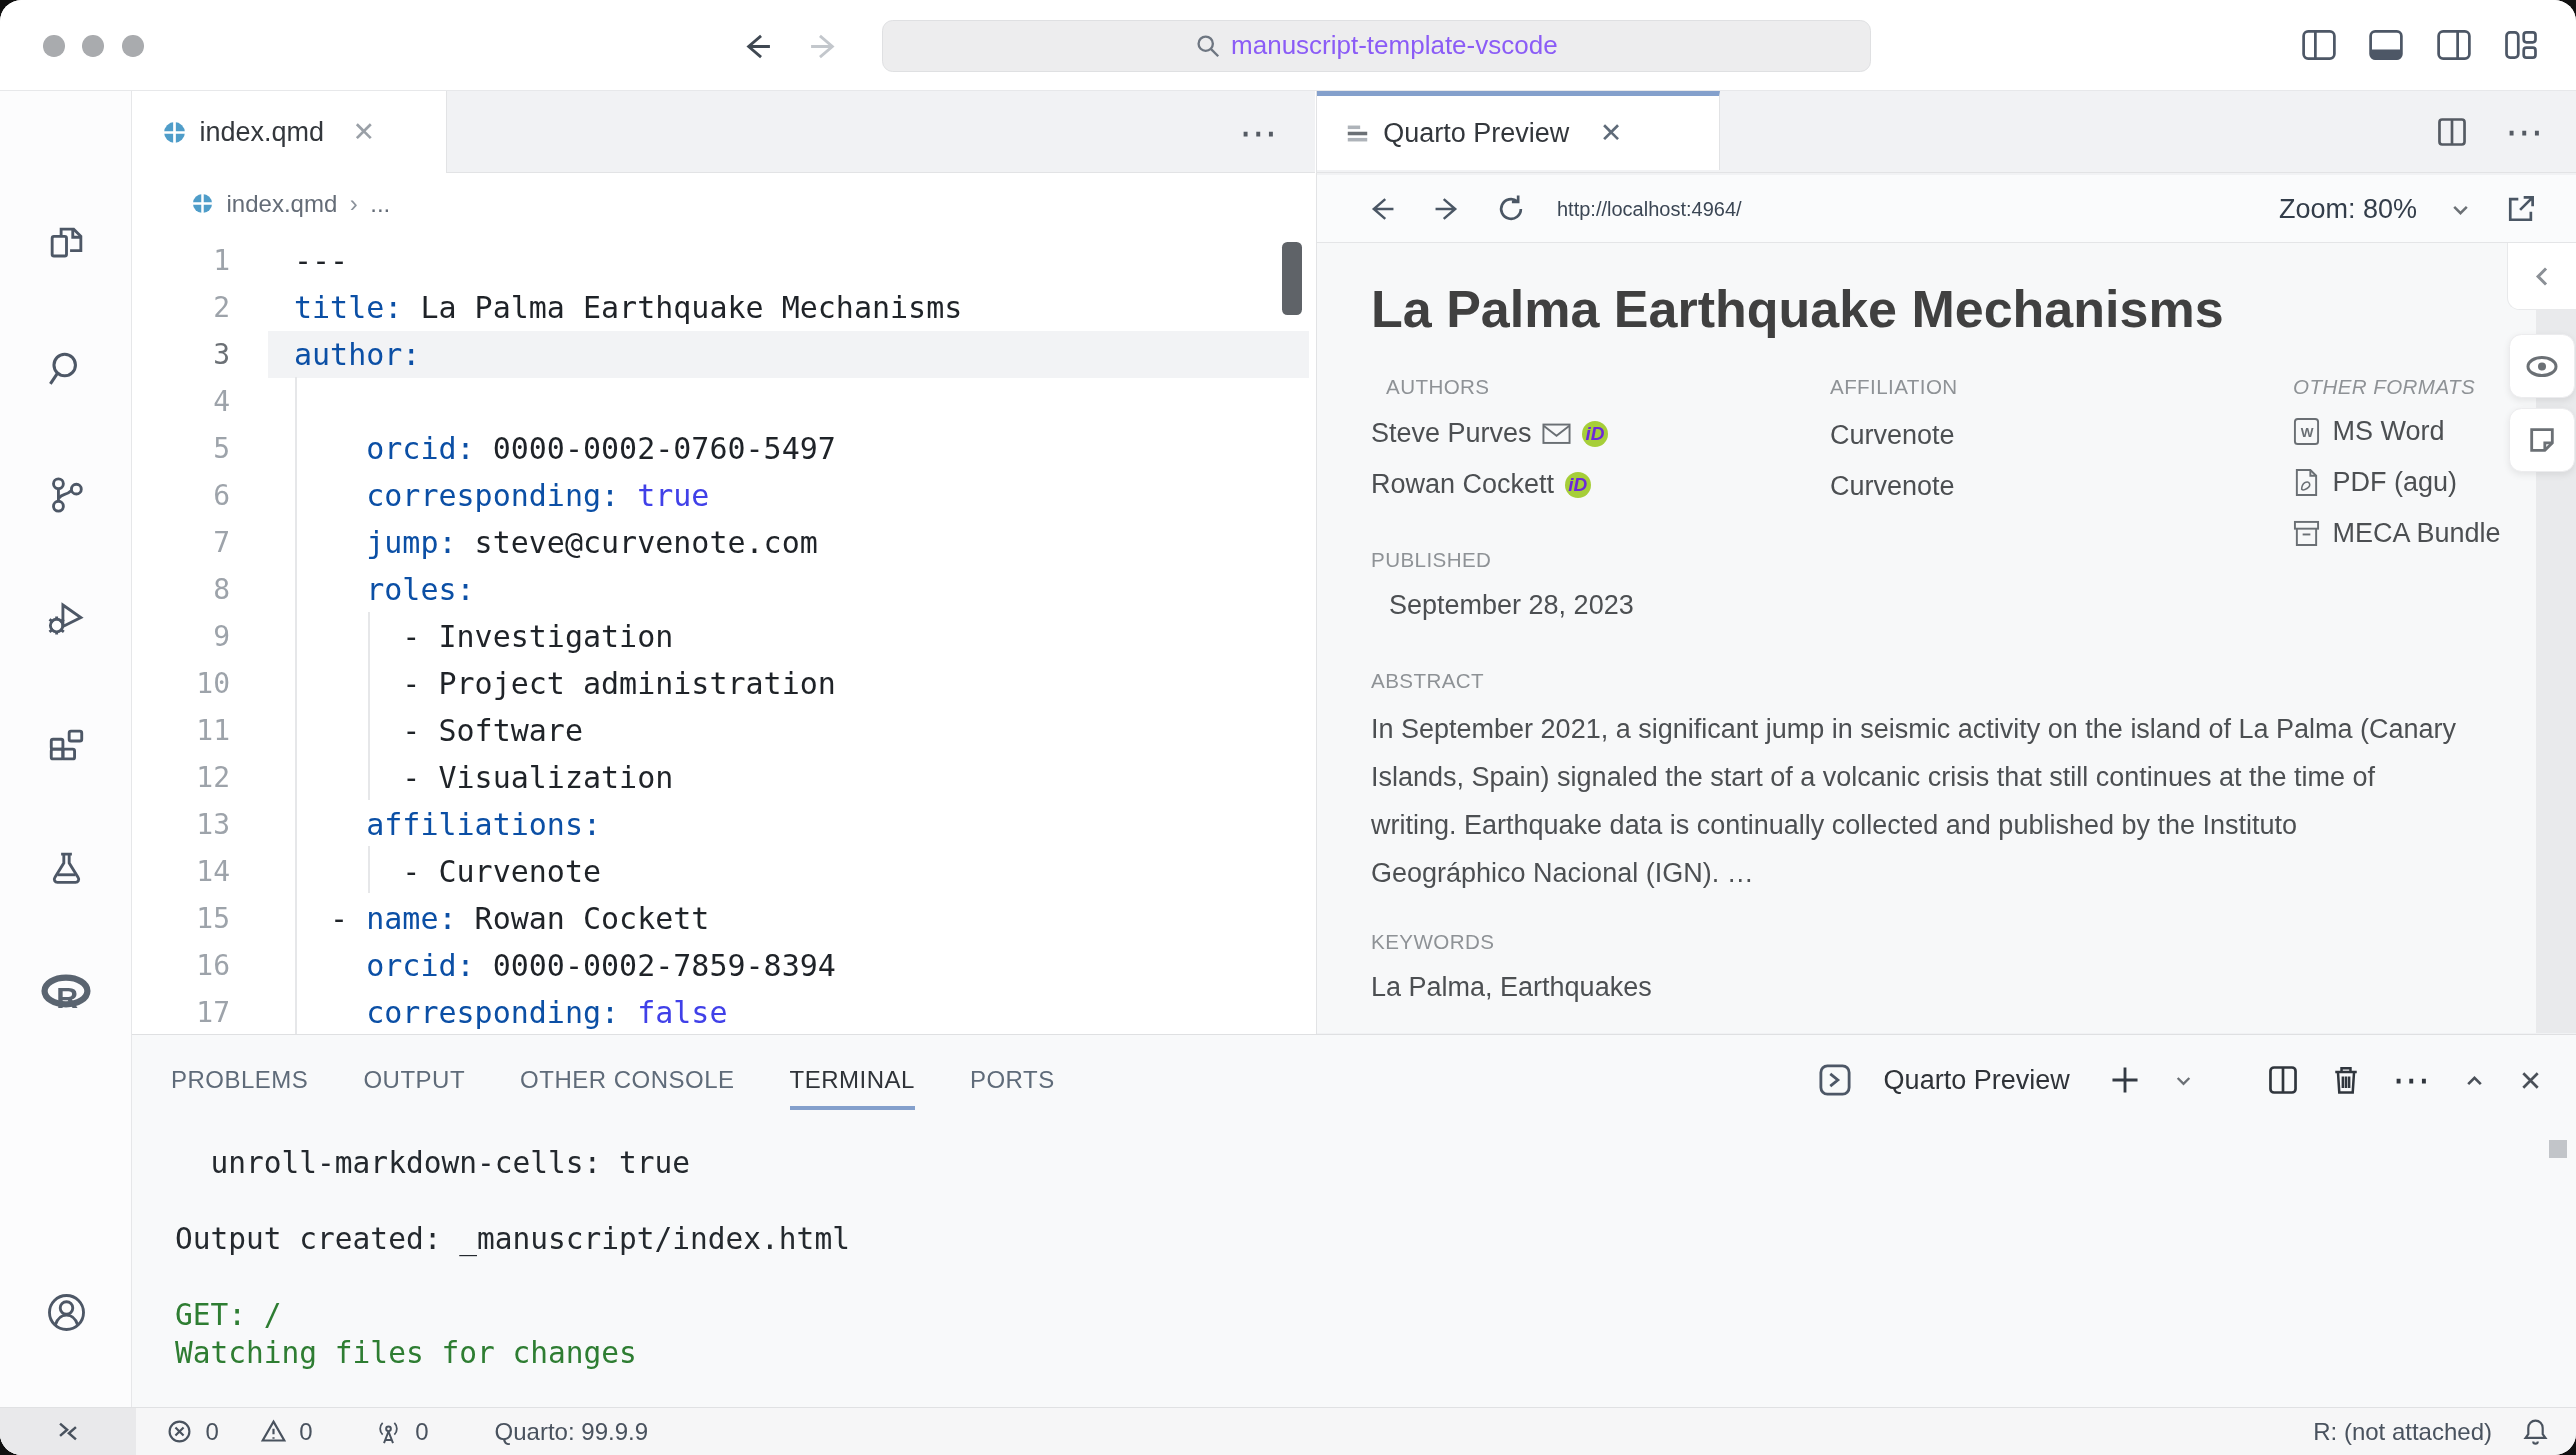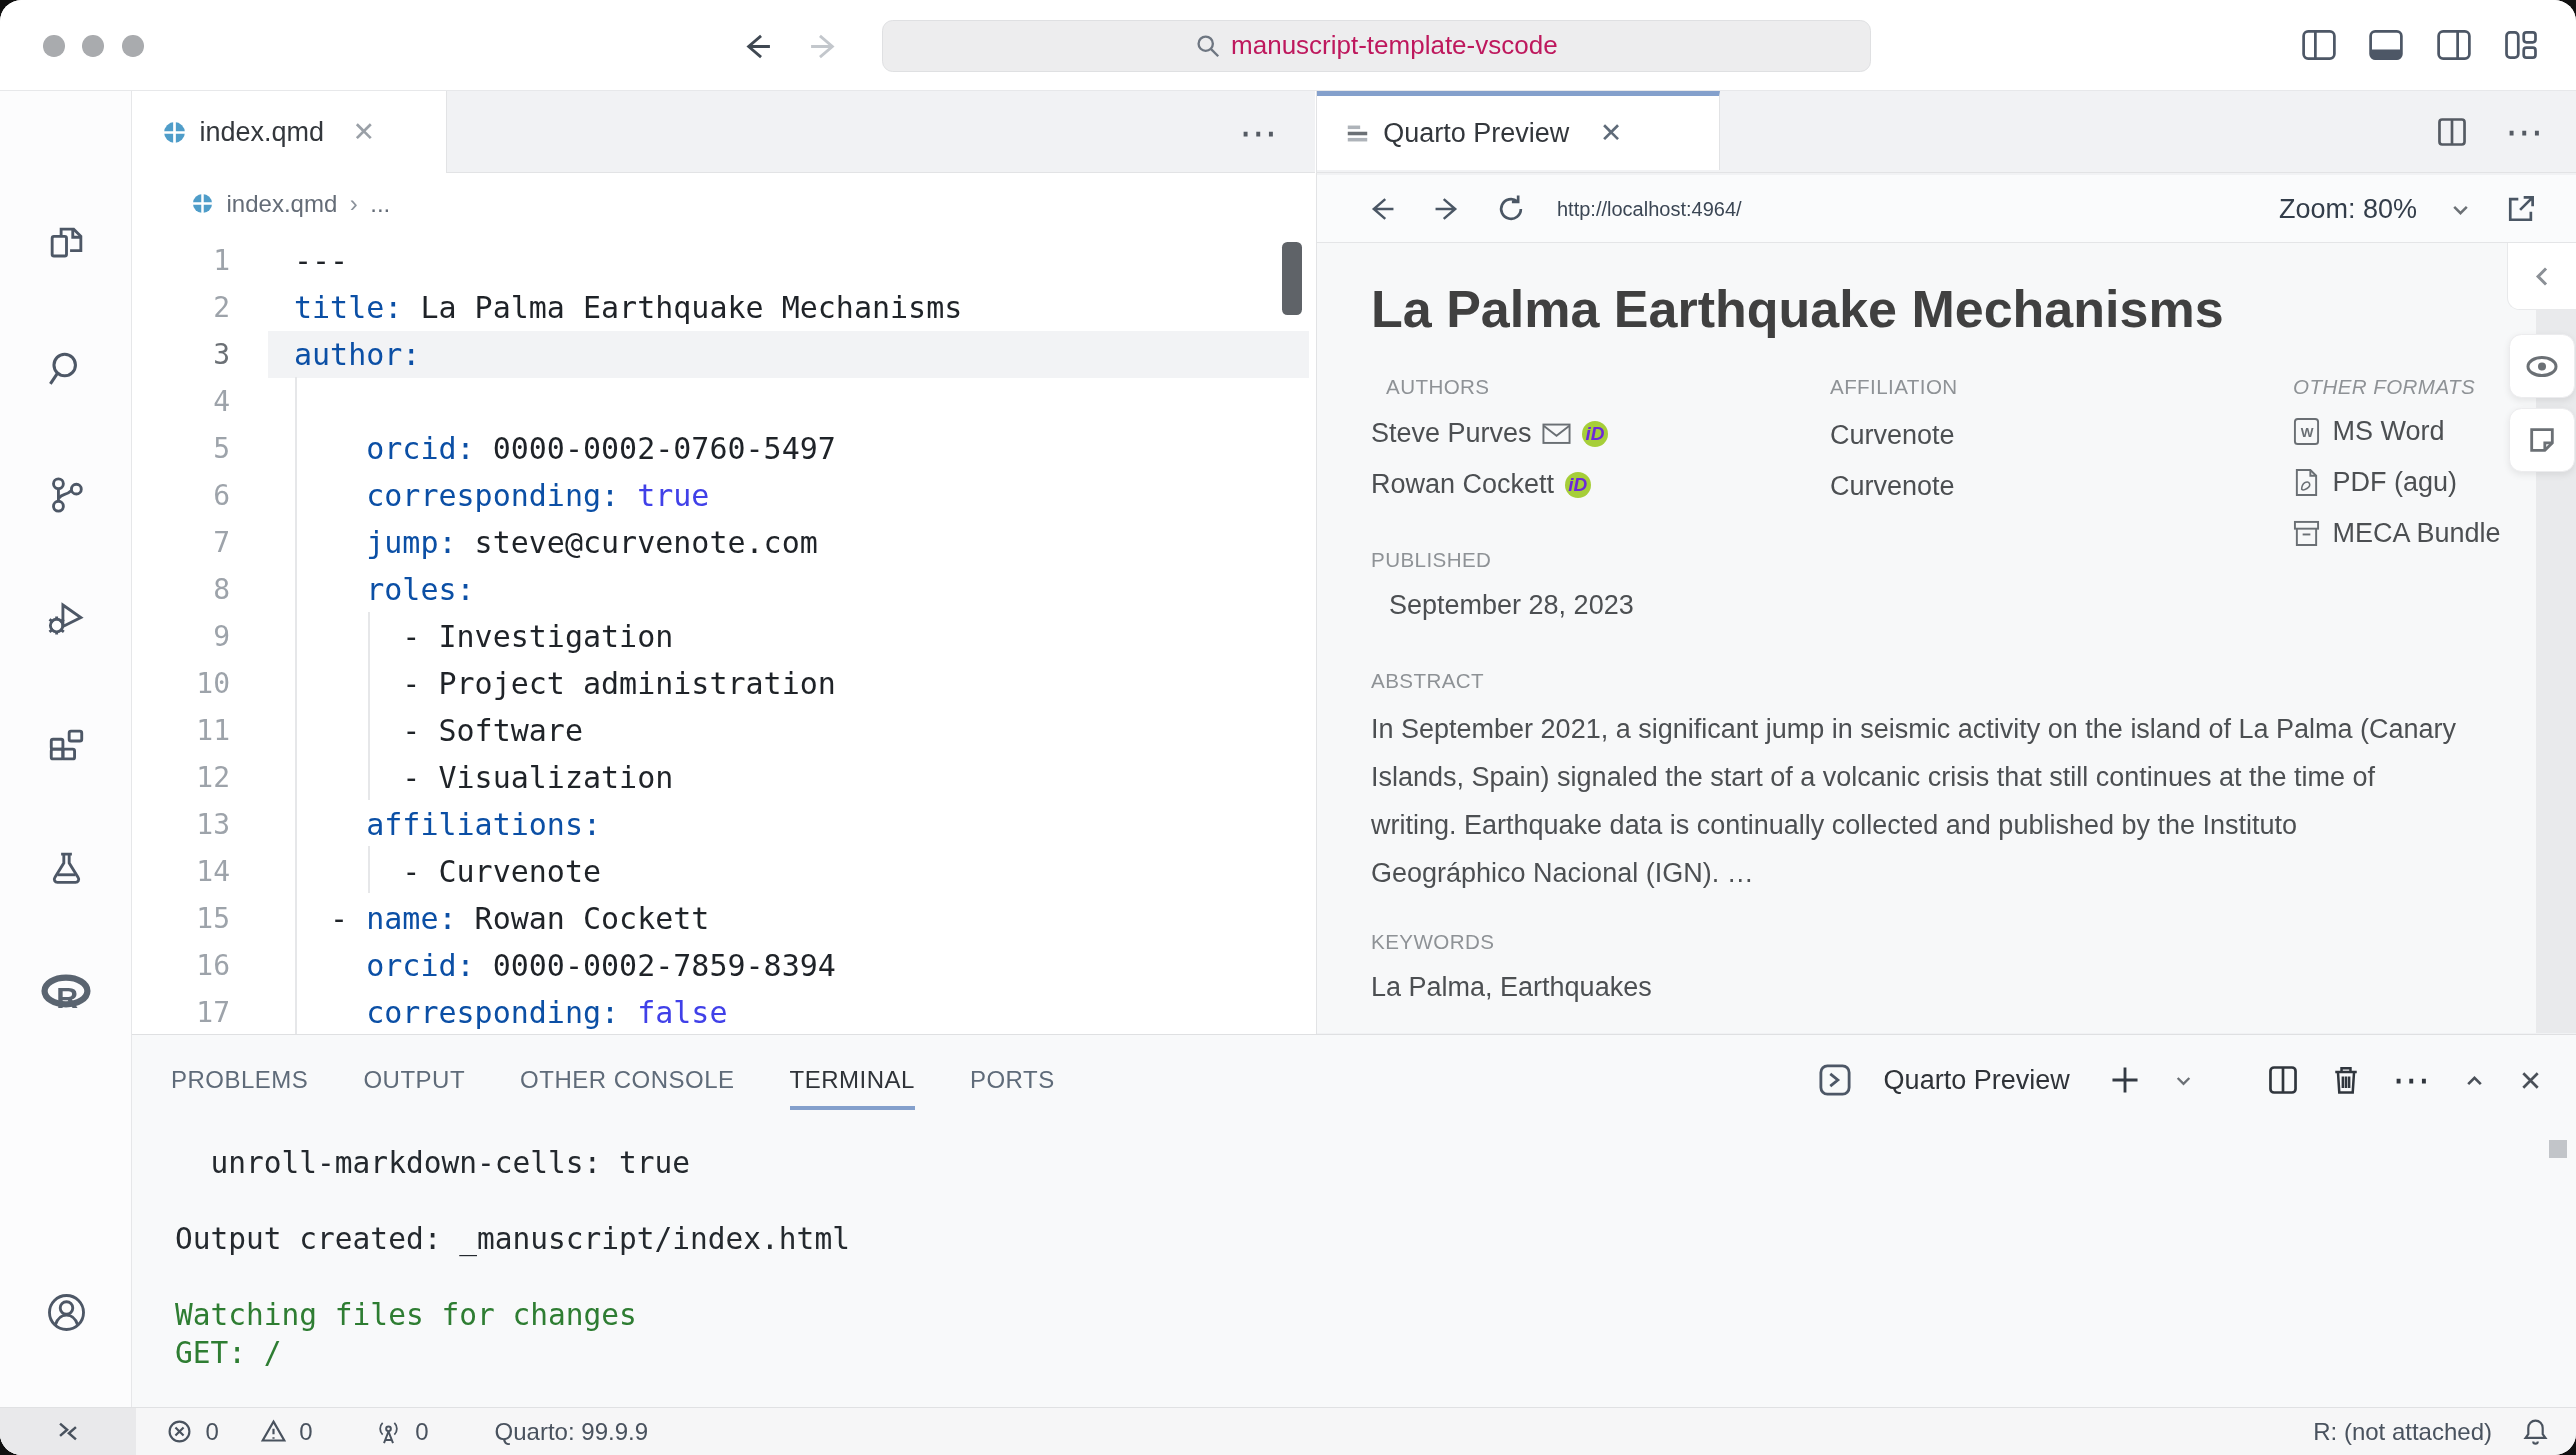--- a/index.html
+++ b/index.html
@@ -11,21 +11,21 @@
     font-family:"Liberation Sans",sans-serif;color:#33373c;
   }
   
   #titlebar{left:0;top:0;width:2576px;height:91px;background:#fff;border-bottom:1.8px solid #e7e8ea;}
   .traffic{width:21.5px;height:21.5px;border-radius:50%;background:#a9abae;position:absolute;top:35px;}
   .navarrow{position:absolute;top:27px;width:39px;height:39px;}
   #searchbox{
     position:absolute;left:882px;top:19.7px;width:989px;height:52px;
     background:#ededee;border:1.8px solid #dfe0e2;border-radius:10.7px;
     display:flex;align-items:center;justify-content:center;gap:10.7px;
-    color:#be185d;font-size:26px;
+    color:#8b5cf6;font-size:26px;
   }
   .tb-icons{position:absolute;right:36px;top:26px;display:flex;gap:29.5px;align-items:center;}
   
   #activitybar{left:0;top:91px;width:132px;height:1316px;background:#fcfcfd;border-right:1.8px solid #e6e7e9;}
   .act-icon{position:absolute;left:45px;width:43px;height:43px;}
   
   #tabstrip-editor{left:132px;top:91px;width:1183px;height:82px;background:#f1f2f4;border-bottom:1.8px solid #e2e3e5;}
   .tab{position:absolute;top:0;height:82px;background:#fff;display:flex;align-items:center;}
   #tab-editor{left:0;width:315px;border-right:1.8px solid #e2e3e5;padding-left:30px;gap:12.5px;}
   .tab-label{font-size:27px;color:#33373c;}
@@ -459,22 +459,22 @@
         <svg width="27" height="27" viewBox="0 0 30 30" fill="none" stroke="#4a5058" stroke-width="3">
             <path d="M7 7 L23 23 M23 7 L7 23"></path>
           </svg>
       </span>
     </div>
     <div class="term-lines">
         <div class="term-line">  unroll-markdown-cells: true</div>
         <div class="term-line">&nbsp;</div>
         <div class="term-line">Output created: _manuscript/index.html</div>
         <div class="term-line">&nbsp;</div>
+        <div class="term-line green">GET: /</div>
         <div class="term-line green">Watching files for changes</div>
-        <div class="term-line green">GET: /</div>
       </div>
     <div id="term-scroll"></div>
   </div>
 
   <div class="abs" id="statusbar">
     <div id="remote-patch">
       <svg width="30" height="27" viewBox="0 0 34 30" fill="none" stroke="#49525e" stroke-width="2.8">
           <path d="M8 6 L16 13 L8 20"></path>
           <path d="M26 10 L18 17 L26 24"></path>
         </svg>

